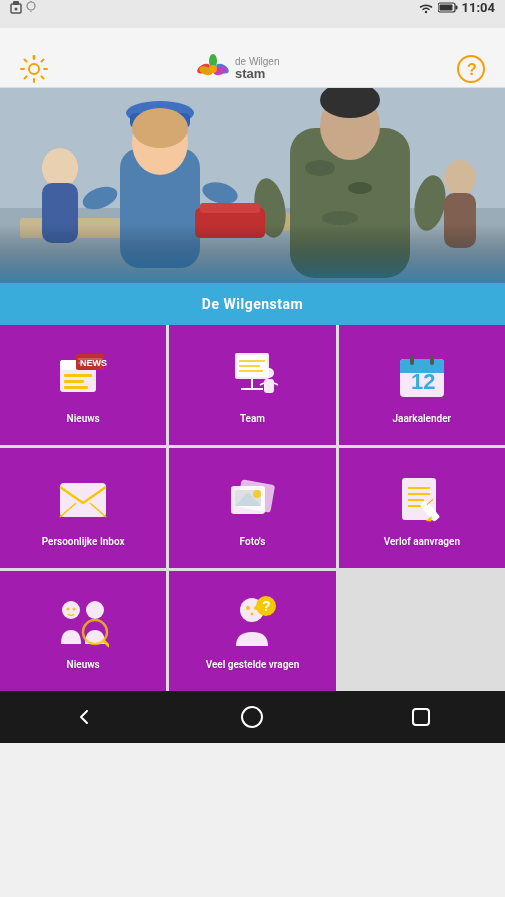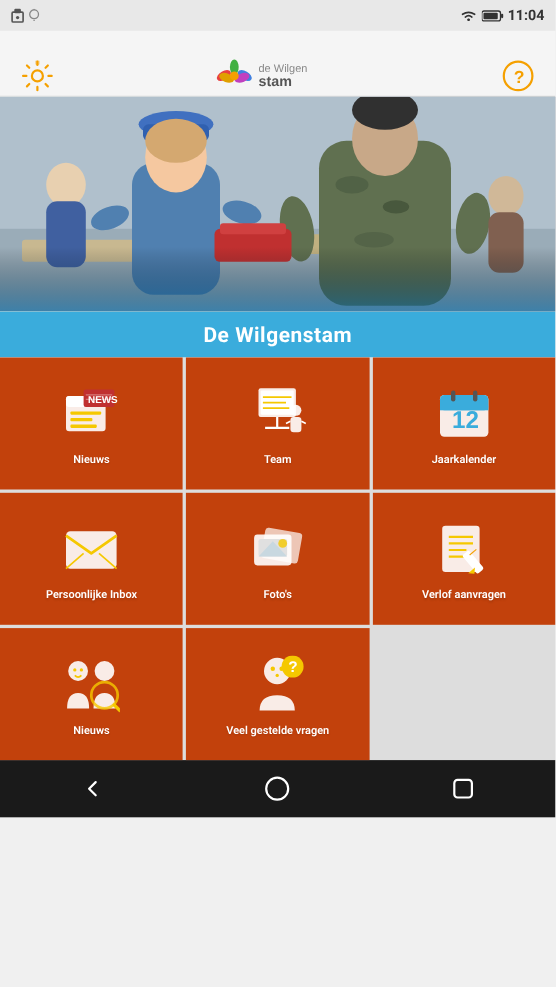--- a/index.html
+++ b/index.html
@@ -11,21 +11,21 @@
       overflow: hidden;
       position: relative;
     }
 
     
     .status-bar {
       width: 100%;
       height: 28px;
       background: #e8e8e8;
       display: flex;
-      align-items: center;
+      align-items: flex-start;
       justify-content: space-between;
       padding: 0 10px;
       font-size: 12px;
       color: #333;
     }
     .status-left { display: flex; align-items: center; gap: 4px; }
     .status-right { display: flex; align-items: center; gap: 4px; font-weight: bold; font-size: 13px; }
 
     
     .header {
@@ -71,37 +71,37 @@
     .title-banner {
       width: 100%;
       height: 42px;
       background: #3aacdc;
       display: flex;
       align-items: center;
       justify-content: center;
     }
     .title-banner-text {
       color: white;
-      font-size: 19px;
+      font-size: 14px;
       font-weight: bold;
       letter-spacing: 0.5px;
     }
 
     
     .grid {
       width: 100%;
       display: grid;
       grid-template-columns: repeat(3, 1fr);
       gap: 3px;
       background: #ddd;
       flex: 1;
     }
 
     .grid-item {
-      background: #c2410c;
+      background: #a21caf;
       display: flex;
       flex-direction: column;
       align-items: center;
       justify-content: center;
       padding: 14px 8px 12px;
       cursor: pointer;
       min-height: 120px;
       gap: 8px;
       transition: background 0.1s;
     }

